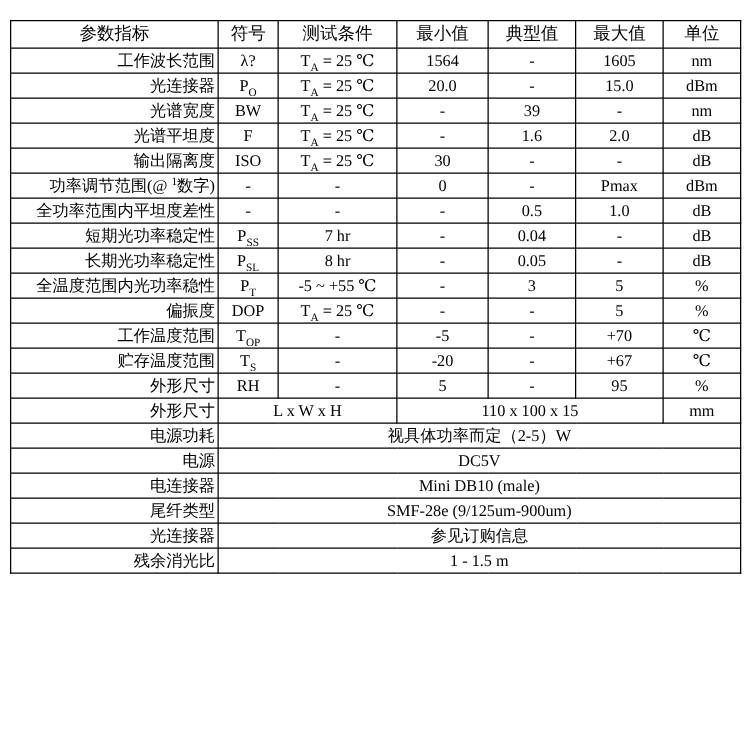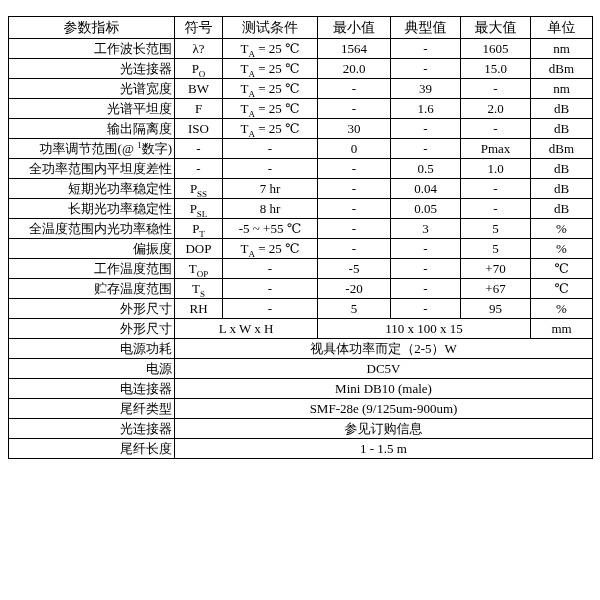--- a/index.html
+++ b/index.html
@@ -229,18 +229,18 @@
         </tr>
         <tr>
           <td class="param">尾纤类型</td>
           <td colspan="6"><span>SMF-28e (9/125um-900um)</span></td>
         </tr>
         <tr>
           <td class="param">光连接器</td>
           <td colspan="6"><span>参见订购信息</span></td>
         </tr>
         <tr>
-          <td class="param">尾纤长度</td>
+          <td class="param">残余消光比</td>
           <td colspan="6"><span>1 - 1.5 m</span></td>
         </tr>
       </tbody>
   </table>
 </div>
 
 </body></html>

